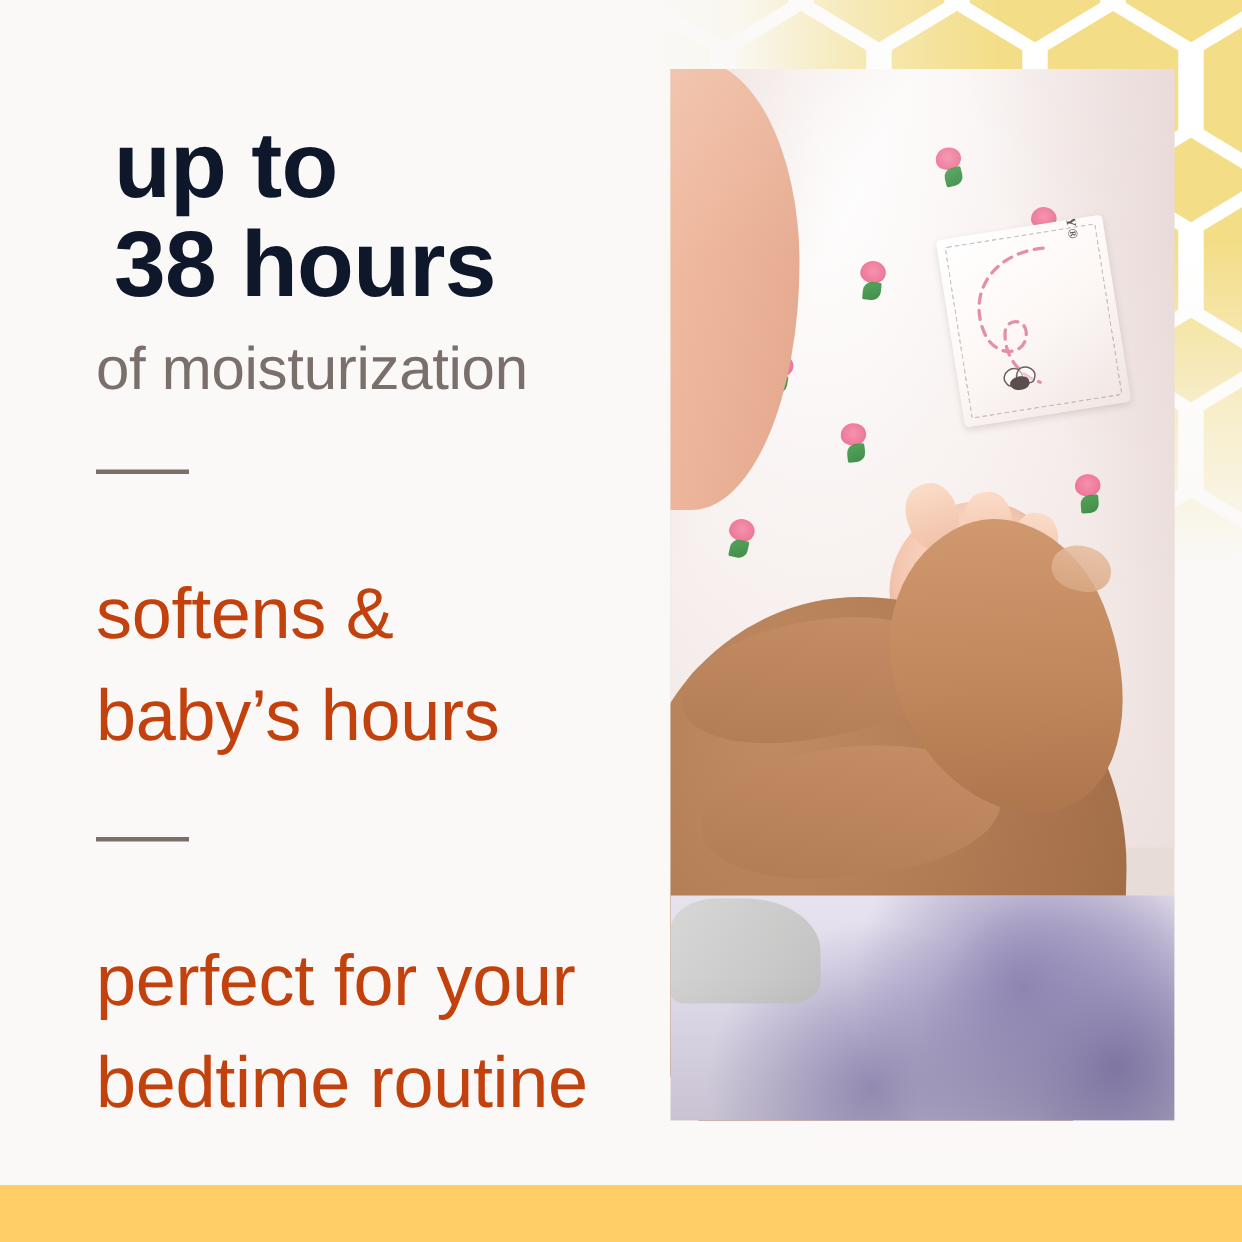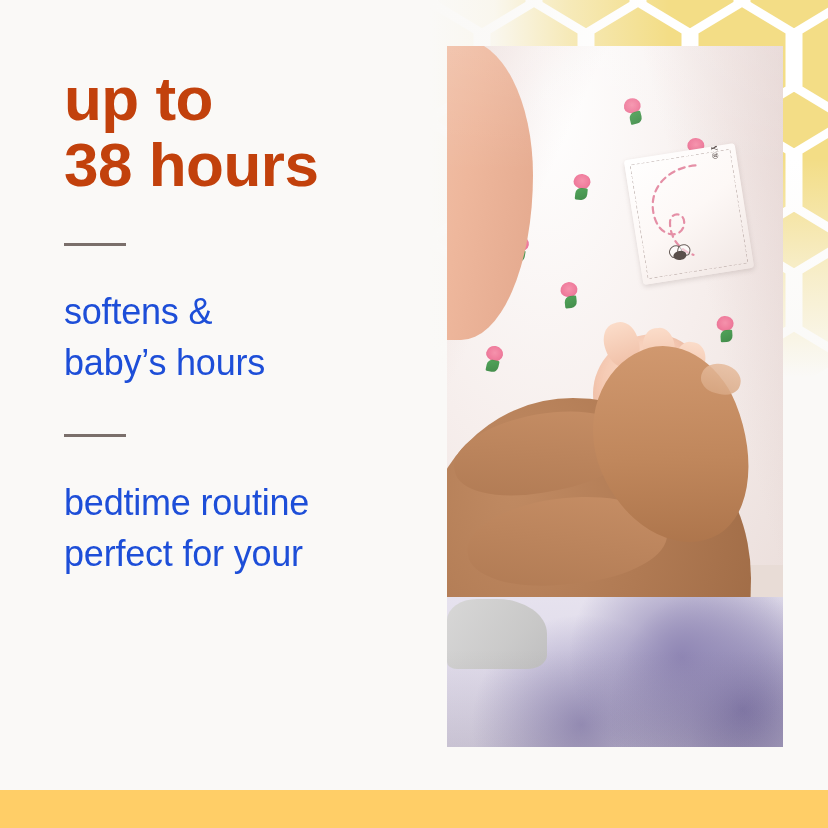--- a/index.html
+++ b/index.html
@@ -42,52 +42,52 @@
   }
 
   
   .text-col {
     position: absolute;
     left: 64px;
     top: 66px;
     width: 360px;
   }
   .headline {
-    color: #c2410c;
+    color: #0f172a;
     font-size: 62px;
     line-height: 1.07;
     font-weight: 700;
     letter-spacing: -0.5px;
-    margin: 0;
+    margin: 12px;
   }
   .headline .line { display: block; }
   .subhead {
     color: #7a6f6b;
     font-size: 40px;
     line-height: 1.15;
     font-weight: 300;
     letter-spacing: -0.2px;
     margin: 6px 0 0 0;
   }
   .rule {
     width: 62px;
     height: 3px;
     background: #7a6f6b;
     border: 0;
     margin: 0;
   }
   .rule-top { margin-top: 44px; }
   .rule-bottom { margin-top: 46px; }
   .body-block {
-    color: #1d4ed8;
-    font-size: 36px;
+    color: #c2410c;
+    font-size: 48px;
     line-height: 1.42;
     font-weight: 300;
     letter-spacing: -0.2px;
-    margin: 40px 0 0 0;
+    margin: 60px 0 0 0;
   }
   .body-block .line { display: block; }
 
   
   .photo {
     position: absolute;
     left: 447px;
     top: 46px;
     width: 336px;
     height: 701px;
@@ -293,33 +293,34 @@
     <div class="honeycomb-mask"></div>
   </div>
 
   <div class="text-col">
 
     <h1 class="headline">
       <span class="line">up to</span>
       <span class="line">38 hours</span>
     </h1>
 
+    <p class="subhead">of moisturization</p>
 
     <hr class="rule rule-top">
 
     <p class="body-block">
       <span class="line">softens &amp;</span>
       <span class="line">baby’s hours</span>
     </p>
 
     <hr class="rule rule-bottom">
 
     <p class="body-block">
+      <span class="line">perfect for your</span>
       <span class="line">bedtime routine</span>
-      <span class="line">perfect for your</span>
     </p>
 
   </div>
 
   <div class="photo">
     <div class="photo-inner">
 
       <div class="fabric">
         <div class="fabric-shade"></div>
         <div class="flower" style="left:58px;  top:60px;  transform:rotate(-8deg);">

